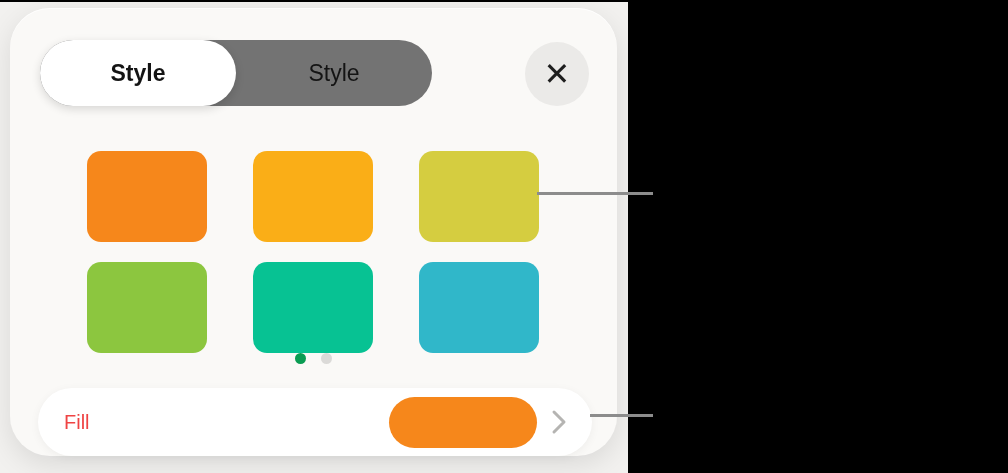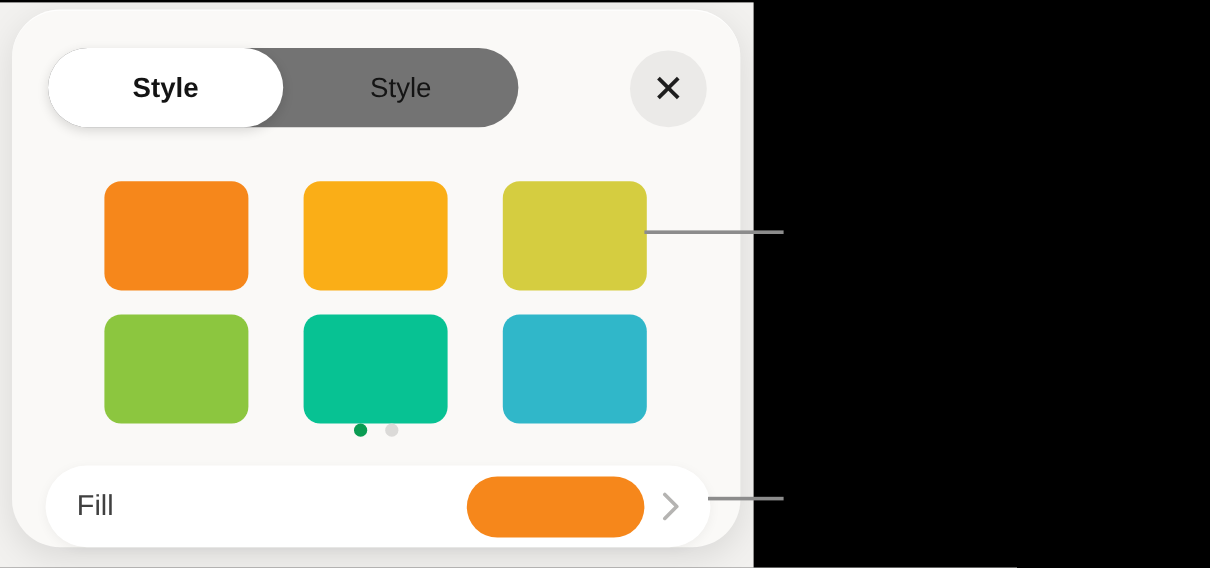--- a/index.html
+++ b/index.html
@@ -55,21 +55,21 @@
   }
   .dot{width:11px;height:11px;border-radius:50%;cursor:pointer;}
   .fill-row{
     position:absolute;left:28px;top:380px;width:554px;height:68px;
     background:#FFFFFF;border-radius:34px;
     box-shadow:0 2px 10px rgba(0,0,0,0.05);
     display:flex;align-items:center;
     padding:0 24px 0 26px;box-sizing:border-box;
     cursor:pointer;
   }
-  .fill-label{font-size:24px;color:#404040;}
+  .fill-label{font-size:20px;color:#ef4444;}
   .fill-spacer{flex:1;}
   .fill-swatch{width:148px;height:51px;border-radius:26px;}
   .chevron{margin-left:13px;display:flex;align-items:center;}
   .callout{position:absolute;height:3px;z-index:5;}
   .callout-a{left:537px;top:192px;width:116px;}
   .callout-b{left:590px;top:414px;width:63px;}
 </style>
 </head>
 <body>
 

